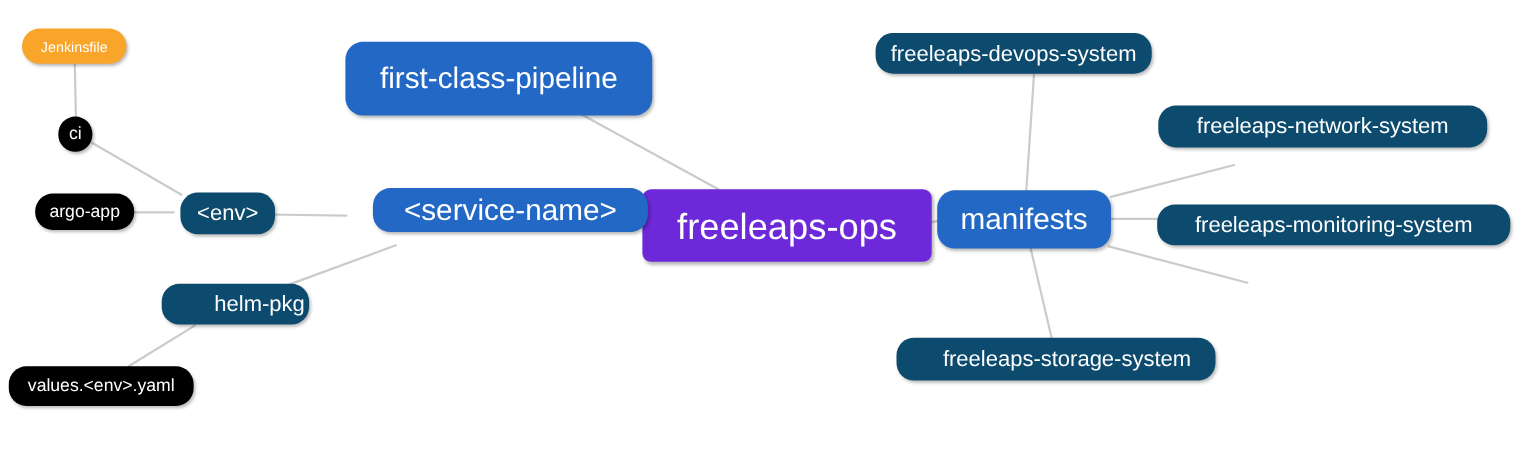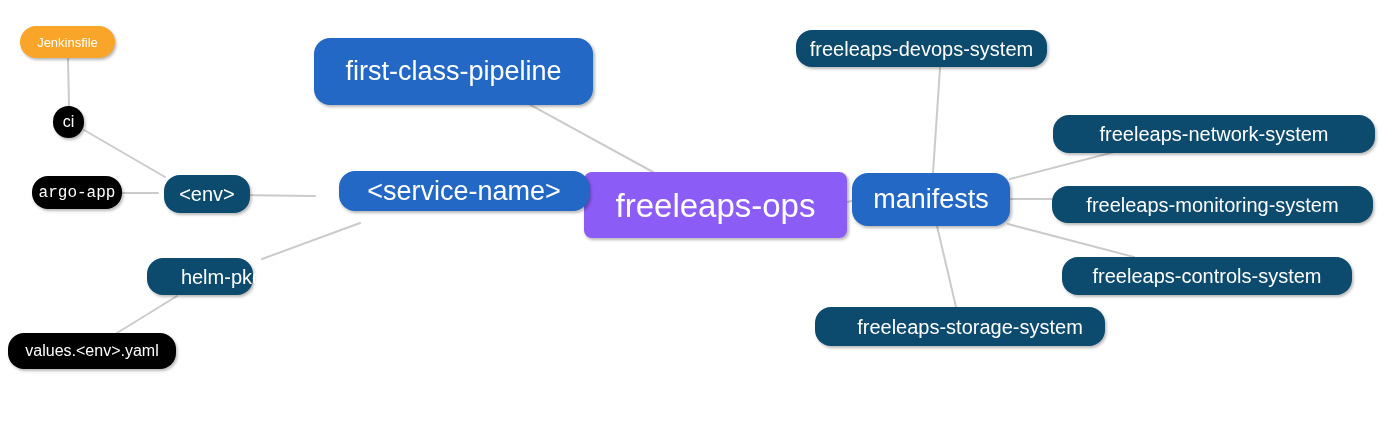--- a/index.html
+++ b/index.html
@@ -29,38 +29,38 @@
     align-items: center;
     justify-content: center;
     box-sizing: border-box;
     color: #ffffff;
     border-radius: 16px;
     box-shadow: 1.5px 2px 3px rgba(0,0,0,0.28);
     white-space: nowrap;
     cursor: default;
     line-height: 1;
   }
-  .lvl-root   { background: #8b5cf6; font-size: 33px; border-radius: 8px; }
+  .lvl-root   { background: #6d28d9; font-size: 33px; border-radius: 8px; }
   .lvl-blue   { background: #2368c4; font-size: 27px; }
   .lvl-green  { background: #0c4a6e; font-size: 20px; }
   .lvl-red    { background: #000000; font-size: 16px; }
   .lvl-orange { background: #f9a52a; font-size: 13px; }
 
   .n-root       { left: 584px;  top: 172px; width: 263px; height: 66px; }
   .n-fcp        { left: 314px;  top: 38px;  width: 279px; height: 67px; }
   .n-svc        { left: 315px;  top: 171px; width: 250px; height: 40px; margin-left: 24px; }
   .n-manifests  { left: 852px;  top: 173px; width: 158px; height: 53px; }
   .n-env        { left: 164px;  top: 175px; width: 86px;  height: 38px; }
-  .n-helm       { left: 147px;  top: 258px; width: 106px; height: 37px; padding-left: 44px; }
+  .n-helm       { left: 147px;  top: 258px; width: 134px; height: 37px; padding-left: 44px; }
   .n-ci         { left: 53px;   top: 106px; width: 31px;  height: 32px; }
-  .n-argo       { left: 32px;   top: 176px; width: 90px;  height: 33px; font-family: Liberation Mono, monospace; }
+  .n-argo       { left: 32px;   top: 176px; width: 90px;  height: 33px; }
   .n-jenkins    { left: 20px;   top: 26px;  width: 95px;  height: 32px; }
   .n-values     { left: 8px;    top: 333px; width: 168px; height: 36px; }
   .n-devops     { left: 796px;  top: 30px;  width: 251px; height: 37px; }
-  .n-network    { left: 1053px; top: 115px; width: 322px; height: 38px; }
+  .n-network    { left: 1053px; top: 96px; width: 299px; height: 38px; }
   .n-monitoring { left: 1052px; top: 186px; width: 321px; height: 37px; }
   .n-controls   { left: 1062px; top: 257px; width: 290px; height: 38px; }
   .n-storage    { left: 815px;  top: 307px; width: 290px; height: 39px; padding-left: 20px; }
 </style>
 </head>
 <body>
 
 <div class="canvas">
 
   <svg class="edges" viewBox="0 0 1390 421" xmlns="http://www.w3.org/2000/svg">
@@ -86,16 +86,15 @@
   <div class="node lvl-blue n-manifests">manifests</div>
   <div class="node lvl-green n-env">&lt;env&gt;</div>
   <div class="node lvl-green n-helm">helm-pkg</div>
   <div class="node lvl-red n-ci">ci</div>
   <div class="node lvl-red n-argo">argo-app</div>
   <div class="node lvl-orange n-jenkins">Jenkinsfile</div>
   <div class="node lvl-red n-values">values.&lt;env&gt;.yaml</div>
   <div class="node lvl-green n-devops">freeleaps-devops-system</div>
   <div class="node lvl-green n-network">freeleaps-network-system</div>
   <div class="node lvl-green n-monitoring">freeleaps-monitoring-system</div>
-  <div class="node lvl-green n-controls">freeleaps-controls-system</div>
   <div class="node lvl-green n-storage">freeleaps-storage-system</div>
 
 </div>
 
 </body></html>

